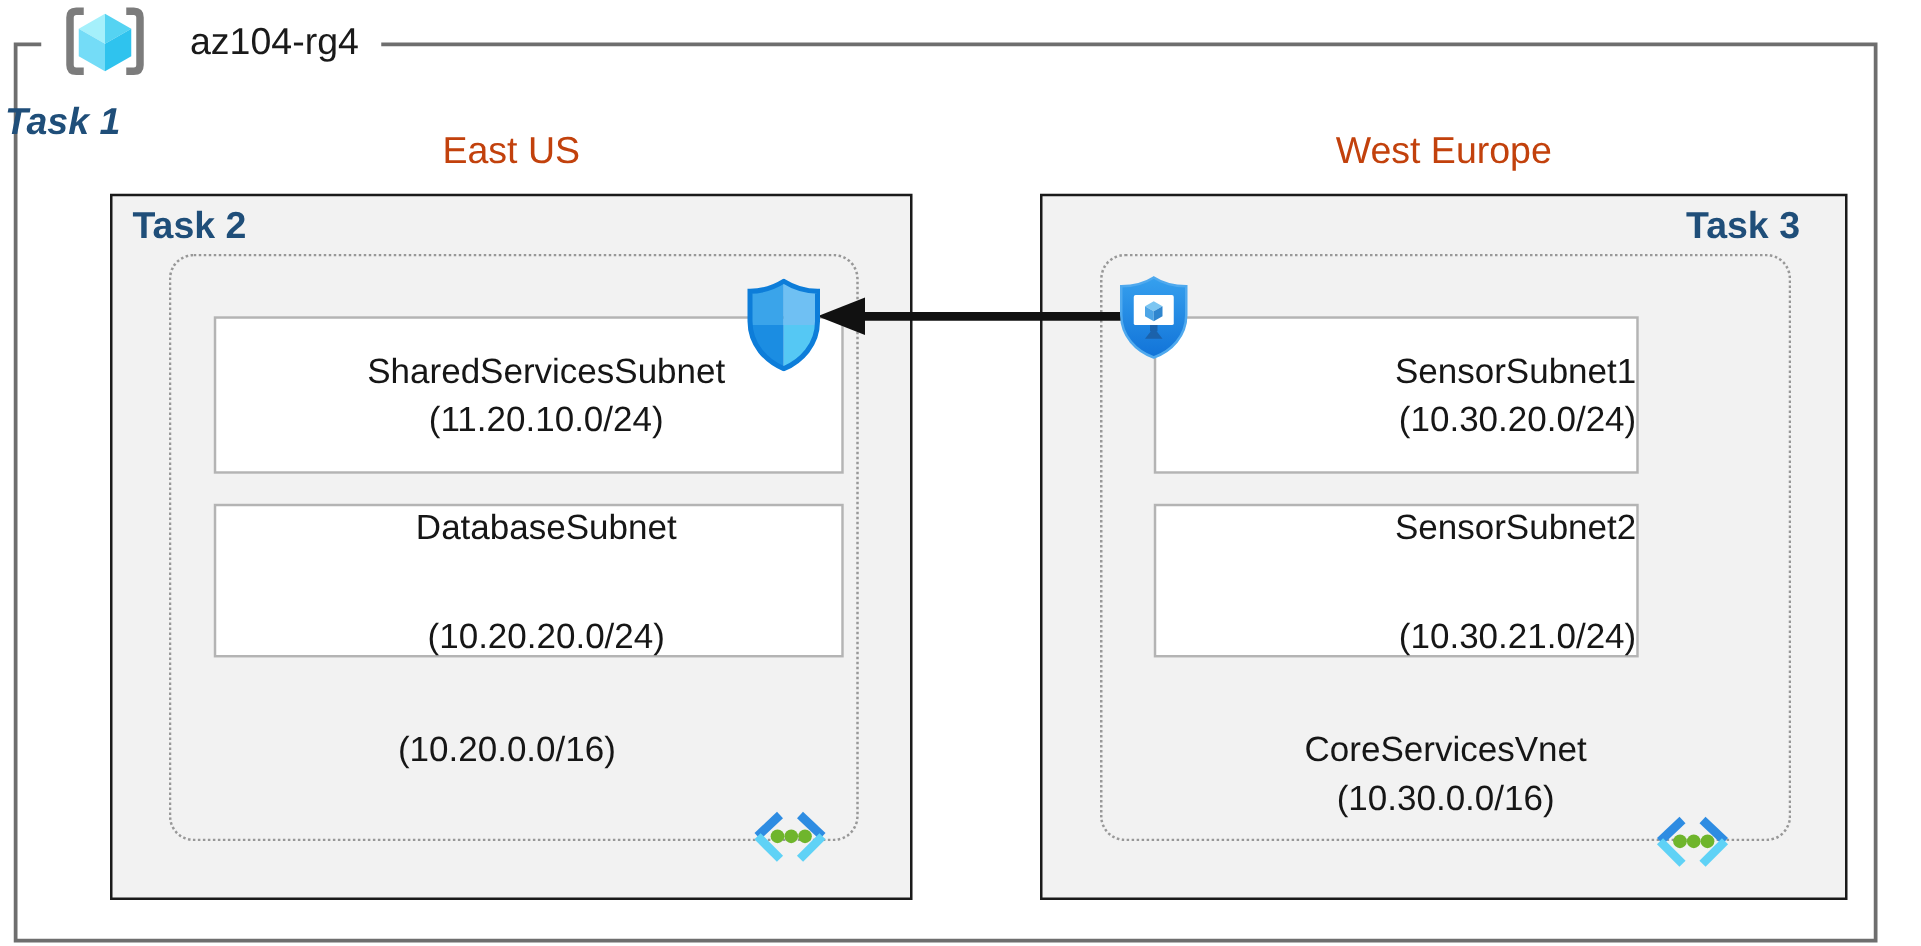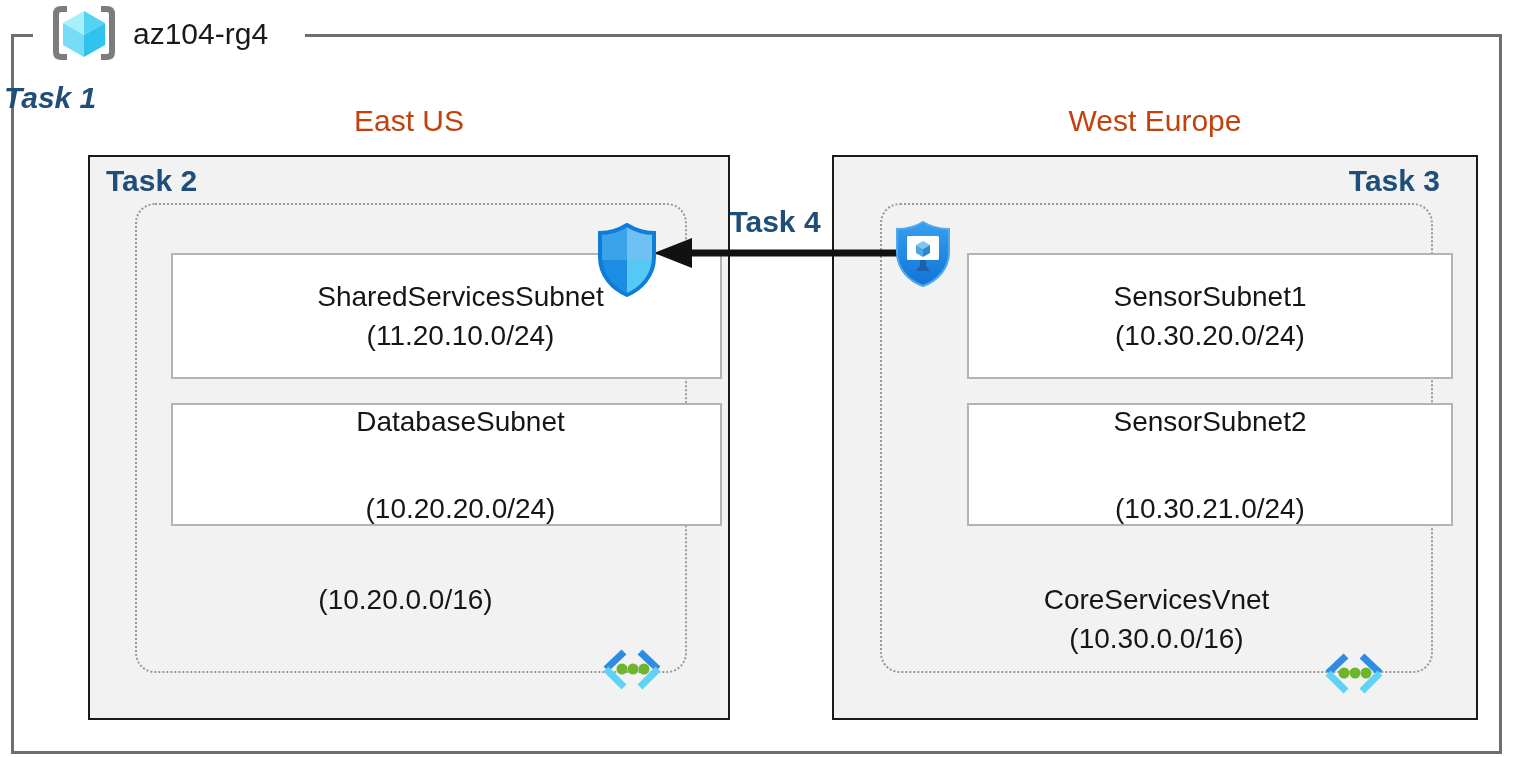--- a/index.html
+++ b/index.html
@@ -4,21 +4,21 @@
 <style>
   html,body{margin:0;padding:0;background:#fff;}
   #canvas{
     position:relative;width:1537px;height:757px;background:#fff;overflow:hidden;
     font-family:"Liberation Sans","DejaVu Sans",sans-serif;color:#1c1c1c;
   }
   .abs{position:absolute;}
   
   .rg-box{left:11px;top:34px;width:1485px;height:714px;border:3px solid #6e6e6e;}
   .rg-gap{left:33px;top:32px;width:272px;height:8px;background:#fff;}
-  .rg-name{left:133px;top:16px;font-size:30px;line-height:36px;color:#1a1a1a;white-space:nowrap;}
+  .rg-name{left:152px;top:16px;font-size:30px;line-height:36px;color:#1a1a1a;white-space:nowrap;}
   
   .task{font-size:30px;font-weight:bold;color:#1F4E79;line-height:36px;white-space:nowrap;}
   .task1{left:4px;top:80px;font-style:italic;}
   .task4{left:690px;top:204px;width:170px;text-align:center;}
   
   .region-title{top:102px;font-size:30px;line-height:38px;text-align:center;color:#c2410c;}
   .rt-east{left:88px;width:642px;}
   .rt-west{left:832px;width:646px;}
   
   .region-box{top:155px;height:565px;background:#f2f2f2;border:2px solid #1a1a1a;box-sizing:border-box;}
@@ -27,22 +27,22 @@
   .task-in-box-left{left:16px;top:6px;}
   .task-in-box-right{right:36px;top:6px;}
   
   .vnet-dotted{top:203px;height:470px;border:2px dotted #989898;border-radius:20px;box-sizing:border-box;}
   .vd-east{left:135px;width:552px;}
   .vd-west{left:880px;width:553px;}
   
   .subnet{background:#fff;border:2px solid #b4b4b4;box-sizing:border-box;
           display:flex;flex-direction:column;align-items:center;justify-content:center;
           font-size:28px;line-height:39px;text-align:center;color:#161616;}
-  .sn-east{left:171px;width:551px;padding-left:28px;}
-  .sn-west{left:967px;width:486px;}
+  .sn-east{left:171px;width:504px;padding-left:28px;}
+  .sn-west{left:923px;width:388px;align-items:flex-end;}
   .sn-row1{top:253px;height:126px;}
   .sn-row2{top:403px;height:123px;gap:48px;}
   
   .vnet-label{top:580px;font-size:28px;line-height:39px;text-align:center;color:#161616;}
   .vl-east{left:171px;width:469px;}
   .vl-west{left:923px;width:467px;}
   
   .rg-icon{left:50px;top:4px;}
   .nsg-icon{left:596px;top:223px;}
   .asg-icon{left:894px;top:220px;}
@@ -126,21 +126,20 @@
     <line x1="58" y1="21" x2="40" y2="39" stroke="#5fd2f6" stroke-width="7"></line>
     <circle cx="22" cy="21" r="5.5" fill="#6fb52c"></circle>
     <circle cx="33" cy="21" r="5.5" fill="#6fb52c"></circle>
     <circle cx="44" cy="21" r="5.5" fill="#6fb52c"></circle>
   </svg>
 
   <svg class="abs arrow" width="256" height="50" viewBox="0 0 256 50">
     <line x1="252" y1="25" x2="36" y2="25" stroke="#111" stroke-width="7"></line>
     <polygon points="6,25 44,10 44,40" fill="#111"></polygon>
   </svg>
-  <div class="abs task task4">Task 4</div>
 
   <svg class="abs nsg-icon" width="62" height="74" viewBox="0 0 62 74">
     <defs>
       <clipPath id="nsgClip">
         <path d="M31 2 C39 7 48 10 58 10 V34 C58 53 45 66 31 72 C17 66 4 53 4 34 V10 C14 10 23 7 31 2 Z"></path>
       </clipPath>
     </defs>
     <g clip-path="url(#nsgClip)">
       <rect x="0" y="0" width="31" height="37" fill="#3aa4ea"></rect>
       <rect x="31" y="0" width="31" height="37" fill="#6fc0f3"></rect>

